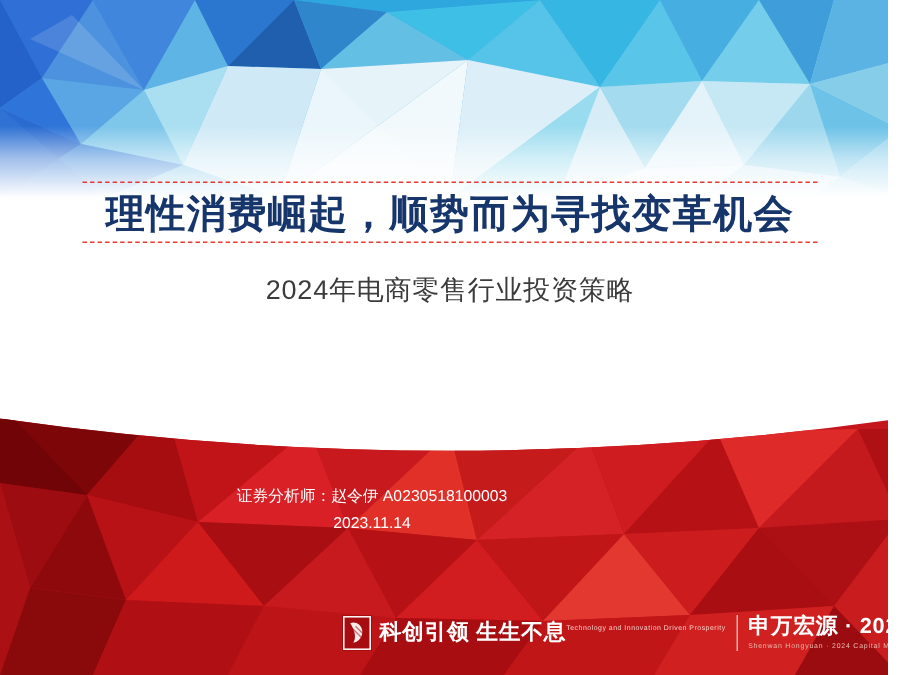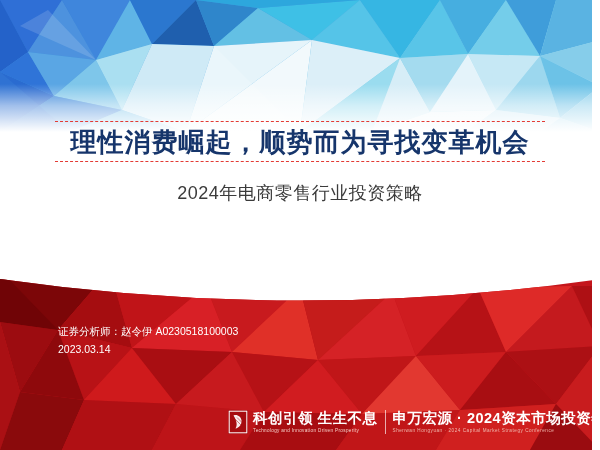--- a/index.html
+++ b/index.html
@@ -48,32 +48,32 @@
     position:absolute;left:0;top:0;width:600px;height:450px;
     overflow:hidden;pointer-events:none;
   }
   #red-section svg{position:absolute;left:0;top:0;display:block;}
 
   
   #credits{
     position:absolute;left:58px;top:322px;width:380px;
     color:#ffffff;font-size:10.5px;line-height:18px;
   }
-  #credits div{white-space:nowrap;}
+  #credits div{white-space:nowrap;text-align:center;}
 
   
   #logo-lockup{
     position:absolute;left:228px;top:404px;width:362px;height:36px;
     display:flex;align-items:center;
   }
   #logo-mark{
     width:20px;height:24px;margin-right:5px;position:relative;flex:none;
   }
   #logo-mark svg{display:block;}
-  .lock-left{display:flex;flex-direction:column;justify-content:center;}
+  .lock-left{display:flex;justify-content:center;}
   .lock-left .cn{
     font-size:14.5px;font-weight:bold;color:#ffffff;white-space:nowrap;
     letter-spacing:0.5px;line-height:16px;
   }
   .lock-left .en{
     font-size:4.6px;color:#f6cfc8;white-space:nowrap;letter-spacing:0.35px;
     line-height:7px;margin-top:1px;
   }
   #lock-divider{
     width:1px;height:24px;background:rgba(255,255,255,0.65);
@@ -197,21 +197,21 @@
         <polygon points="530,450 556,404 600,450" fill="#9a0c10"></polygon>
         <polygon points="572,286 600,286 600,346" fill="#ae1014"></polygon>
         <polygon points="0,270 58,330 0,322" fill="#6b0406" opacity="0.7"></polygon>
         <polygon points="300,288 392,292 318,360" fill="#d42620" opacity="0.45"></polygon>
       </g>
     </svg>
   </div>
 
   <div id="credits">
     <div>证券分析师：赵令伊 A0230518100003</div>
-    <div>2023.03.14</div>
+    <div>2023.11.14</div>
   </div>
 
   <div id="logo-lockup">
     <div id="logo-mark">
       <svg width="20" height="24" viewBox="0 0 20 24">
         <rect x="0" y="0" width="20" height="24" fill="#a60c10"></rect>
         <rect x="1.2" y="1.2" width="17.6" height="21.6" fill="none" stroke="#ffffff" stroke-width="1"></rect>
         <path d="M5.5 5.5 C9 4 13 6.5 13.5 10.5 C14 14.5 11 18 7.5 18.5 C9.5 15.5 9 11 5.5 5.5 Z" fill="#ffffff" opacity="0.92"></path>
         <path d="M7 9 L13 15 M9 7.5 L15 13.5" stroke="#a60c10" stroke-width="0.9" opacity="0.55"></path>
       </svg>

